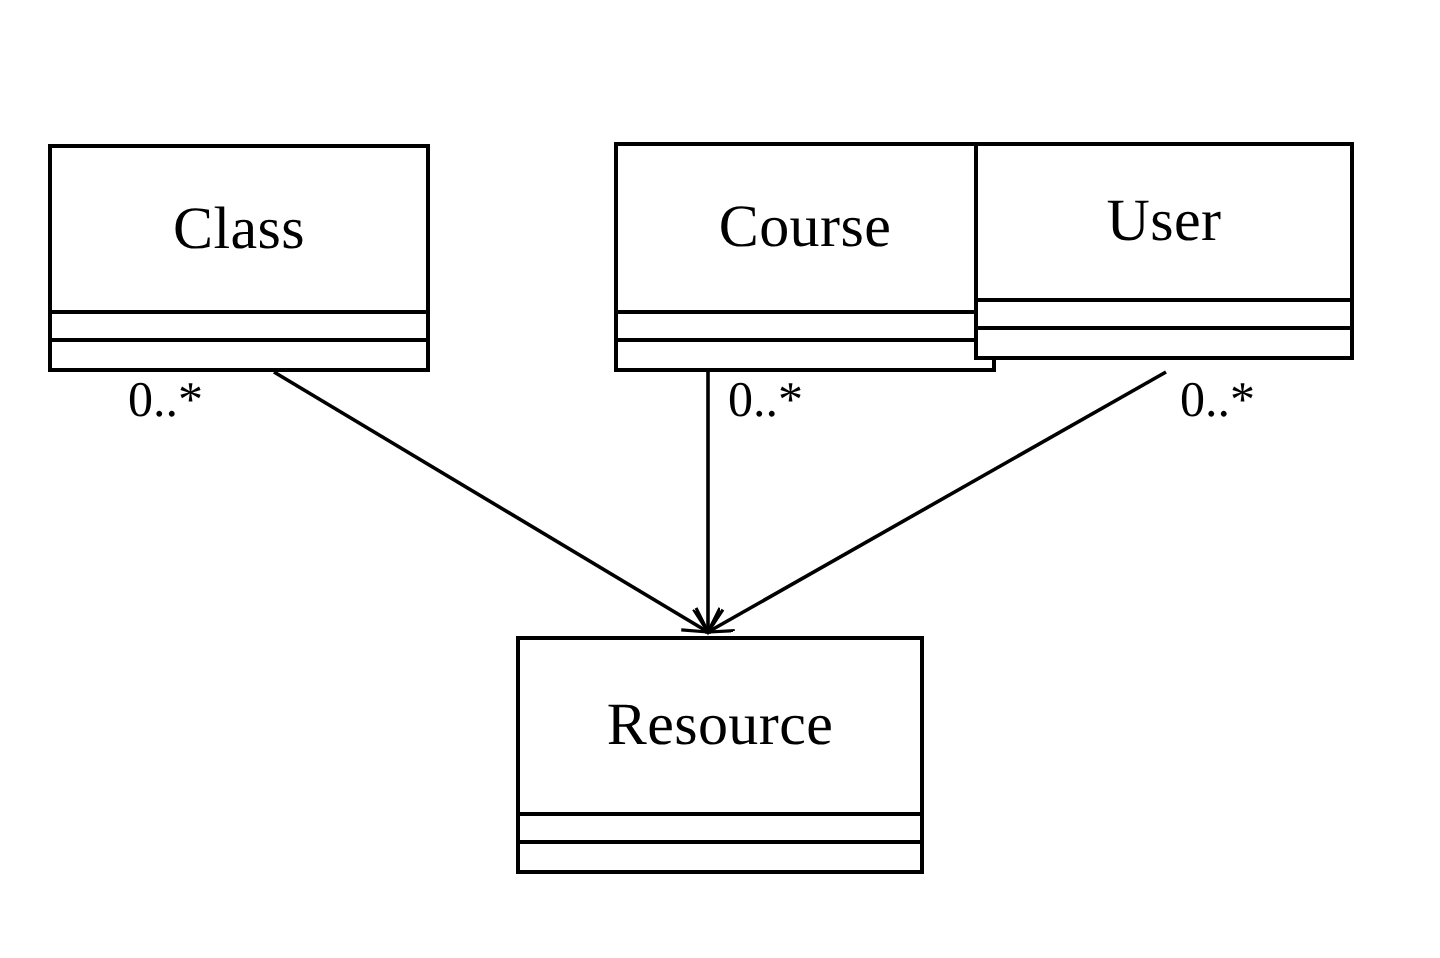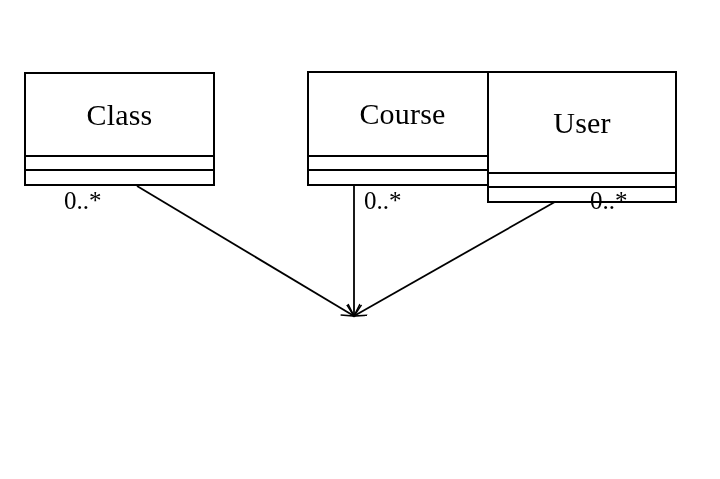--- a/index.html
+++ b/index.html
@@ -93,26 +93,33 @@
   </div>
 
   <div class="uml-class" style="left: 259px; top: 71px; width: 191px; height: 115px; margin-left: 48px;">
     <div class="compartment-name">
       <span class="class-title">Course</span>
     </div>
     <div class="compartment-attrs"></div>
     <div class="compartment-ops"></div>
   </div>
 
-  <div class="uml-class" style="left: 487px; top: 71px; width: 190px; height: 132px;">
+  <div class="uml-class" style="left: 487px; top: 71px; width: 190px; height: 109px;">
     <div class="compartment-name">
       <span class="class-title">User</span>
     </div>
     <div class="compartment-attrs"></div>
     <div class="compartment-ops"></div>
   </div>
 
+  <div class="uml-class" style="left: 258px; top: 318px; width: 204px; height: 119px;">
+    <div class="compartment-name">
+      <span class="class-title">Resource</span>
+    </div>
+    <div class="compartment-attrs"></div>
+    <div class="compartment-ops"></div>
+  </div>
 
   <span class="multiplicity" style="left: 64px; top: 188px;">0..*</span>
   <span class="multiplicity" style="left: 364px; top: 188px;">0..*</span>
   <span class="multiplicity" style="left: 590px; top: 188px;">0..*</span>
 
 </div>
 
 </body></html>

